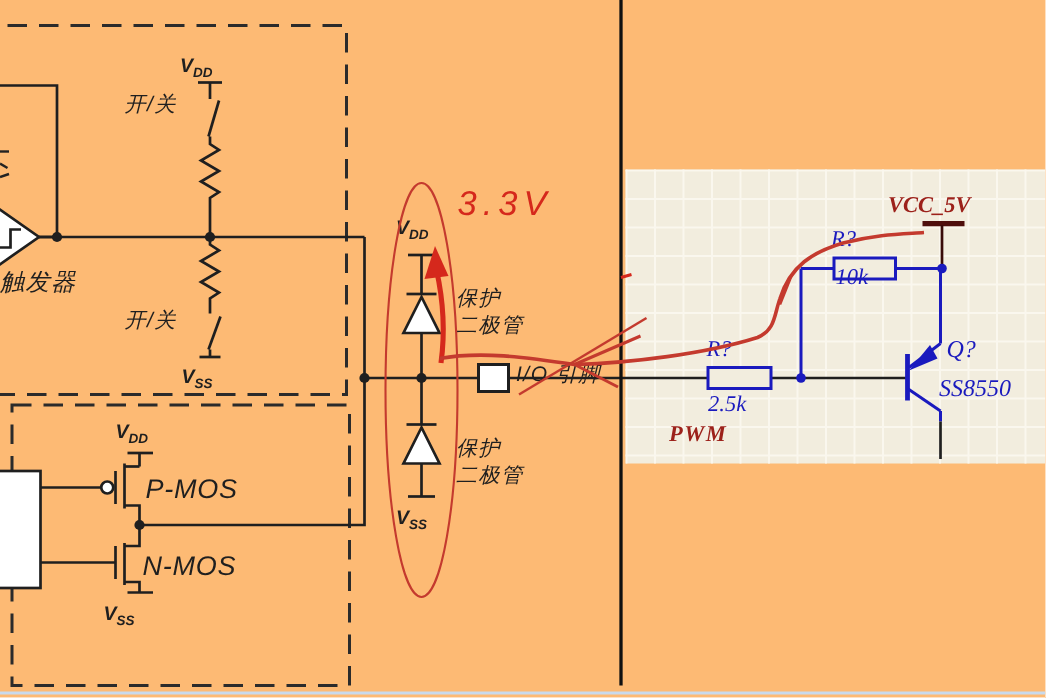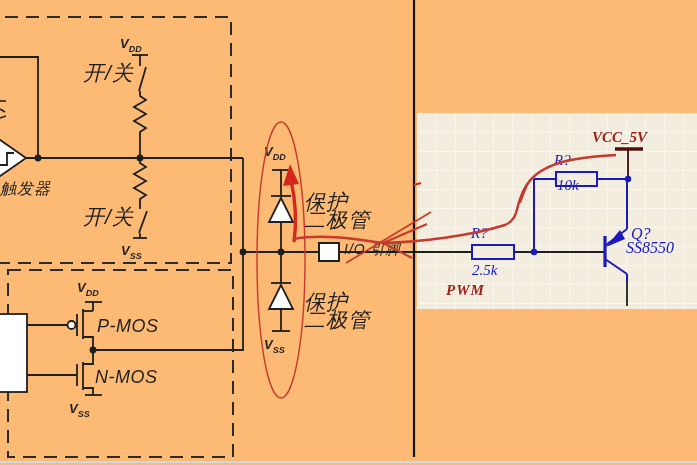--- a/index.html
+++ b/index.html
@@ -12,21 +12,21 @@
     background-color:#f2edde;
     background-image:linear-gradient(#faf7ee 1px,transparent 1px),
                      linear-gradient(90deg,#faf7ee 1px,transparent 1px);
     background-size:19px 19px;
     z-index:1;
   }
   svg{position:absolute;left:0;top:0;z-index:2;}
   #overlay-svg{z-index:4;}
   .label{
     position:absolute;z-index:3;white-space:nowrap;line-height:1;
-    color:#1f1f1f;font-size:21px;
+    color:#1f1f1f;font-size:14px;
   }
   .cjk{font-family:"Liberation Sans",sans-serif;letter-spacing:1px;}
   .vref{font-size:13px;font-weight:bold;}
   .vref sub{font-size:9px;font-weight:bold;}
   .mos{font-size:18px;letter-spacing:.5px;}
   .mode{font-size:17px;letter-spacing:2px;}
   .blue{color:#1a1abe;font-family:"Liberation Serif",serif;font-size:15px;}
   .maroon{color:#9c211a;font-family:"Liberation Serif",serif;font-size:15px;font-weight:bold;text-align:right;}
   .red33{color:#d5281c;font-size:23px;letter-spacing:4px;font-family:"Liberation Sans",sans-serif;}
   .qlbl{font-size:16px;}
@@ -184,28 +184,29 @@
   <div class="label cjk mode" style="left:113px;top:430px;margin-top:40px;">或关闭</div>
 
   <div class="label vref" style="left:264px;top:145px;"><span>V</span><sub>DD</sub></div>
   <div class="label vref" style="left:264px;top:338px;"><span>V</span><sub>SS</sub></div>
   <div class="label cjk" style="left:304px;top:191px;">保护</div>
   <div class="label cjk" style="left:304px;top:209px;">二极管</div>
   <div class="label cjk" style="left:304px;top:291px;">保护</div>
   <div class="label cjk" style="left:304px;top:309px;">二极管</div>
   <div class="label cjk" style="left:344px;top:242px;font-size:14px;">I/O 引脚</div>
 
+  <div class="label red33" style="left:305px;top:124px;">3.3V</div>
 
   <div class="label maroon" style="left:592px;top:130px;">VCC_5V</div>
   <div class="label blue" style="left:554px;top:153px;">R?</div>
   <div class="label blue" style="left:557px;top:178px;">10k</div>
   <div class="label blue" style="left:471px;top:226px;">R?</div>
   <div class="label blue" style="left:472px;top:263px;">2.5k</div>
   <div class="label blue qlbl" style="left:631px;top:226px;">Q?</div>
-  <div class="label blue qlbl" style="left:626px;top:240px;">SS8550</div>
+  <div class="label blue qlbl" style="left:626px;top:252px;">SS8550</div>
   <div class="label maroon" style="left:446px;top:283px;font-size:15px;letter-spacing:1px;">PWM</div>
 
   <svg id="overlay-svg" width="697" height="465" viewBox="0 0 697 465">
     <g>
       <ellipse cx="281" cy="260" rx="24" ry="138" fill="none" stroke="#c43a2e" stroke-width="1.4"></ellipse>
     </g>
     <g>
       <path d="M294,242 C297,220 295,198 291,180" fill="none" stroke="#d5281c" stroke-width="3.4"></path>
       <polygon points="290,164 283,186 299,184" fill="#d5281c"></polygon>
     </g>

